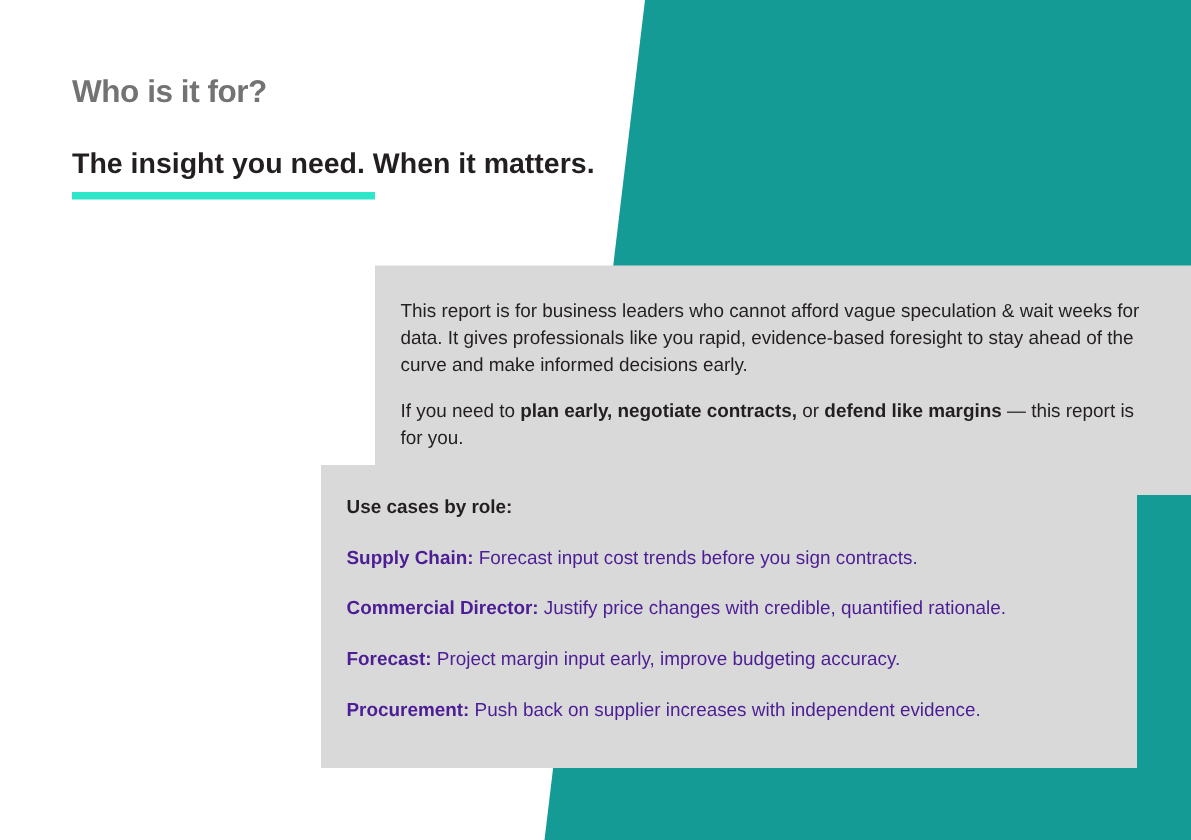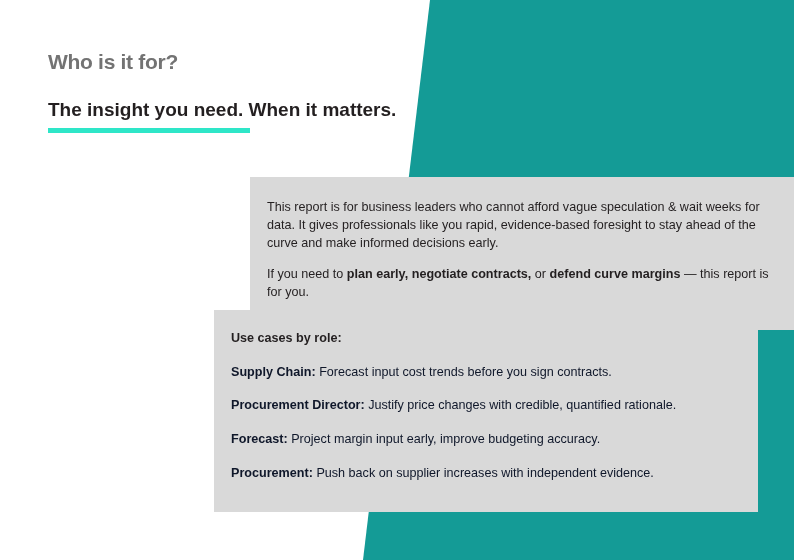--- a/index.html
+++ b/index.html
@@ -96,49 +96,49 @@
     margin: 0 0 0 0;
     font-size: 12.6px;
     font-weight: bold;
     color: #231f20;
     line-height: 1.4;
   }
   .uc-row {
     margin: 16px 0 0 0;
     font-size: 12.6px;
     line-height: 1.4;
-    color: #0f172a;
+    color: #4c1d95;
   }
   .uc-role {
     font-weight: bold;
   }
 </style>
 </head>
 <body>
 
 <div class="slide">
 
   <svg class="teal-shape" viewBox="0 0 794 560" preserveAspectRatio="none">
     <polygon points="430,0 794,0 794,560 363,560" fill="#149b96"></polygon>
   </svg>
 
   <h1 class="headline">Who is it for?</h1>
   <p class="subhead">The insight you need. When it matters.</p>
   <div class="accent-rule"></div>
 
   <div class="card card-intro">
     <p class="p">This report is for business leaders who cannot afford vague speculation &amp; wait weeks for data. It gives professionals like you rapid, evidence-based foresight to stay ahead of the curve and make informed decisions early.</p>
-    <p class="p"><span>If you need to </span><span class="bold">plan early, negotiate contracts,</span><span> or </span><span class="bold">defend curve margins</span><span> — this report is for you.</span></p>
+    <p class="p"><span>If you need to </span><span class="bold">plan early, negotiate contracts,</span><span> or </span><span class="bold">defend like margins</span><span> — this report is for you.</span></p>
   </div>
 
   <div class="card card-usecases">
     <p class="uc-title">Use cases by role:</p>
 
     <p class="uc-row"><span class="uc-role">Supply Chain:</span><span> Forecast input cost trends before you sign contracts.</span></p>
 
-    <p class="uc-row"><span class="uc-role">Procurement Director:</span><span> Justify price changes with credible, quantified rationale.</span></p>
+    <p class="uc-row"><span class="uc-role">Commercial Director:</span><span> Justify price changes with credible, quantified rationale.</span></p>
 
     <p class="uc-row"><span class="uc-role">Forecast:</span><span> Project margin input early, improve budgeting accuracy.</span></p>
 
     <p class="uc-row"><span class="uc-role">Procurement:</span><span> Push back on supplier increases with independent evidence.</span></p>
   </div>
 
 </div>
 
 </body></html>

